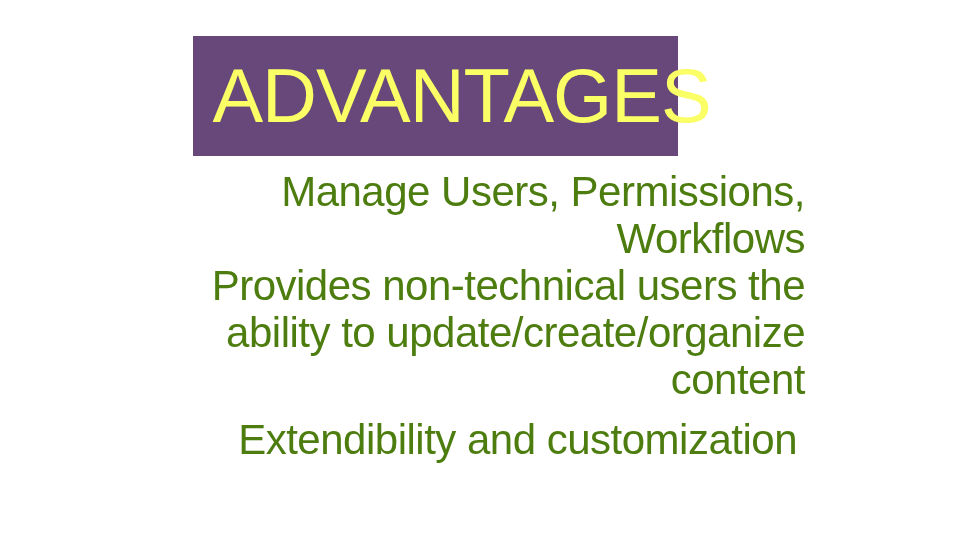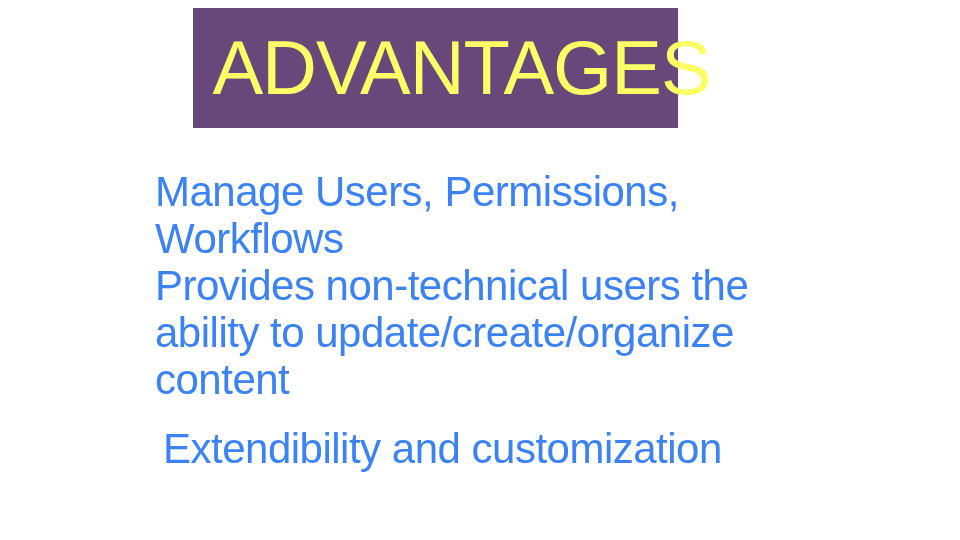--- a/index.html
+++ b/index.html
@@ -12,49 +12,49 @@
     overflow: hidden;
   }
   .slide {
     position: relative;
     width: 960px;
     height: 540px;
   }
   .title-box {
     position: absolute;
     left: 193px;
-    top: 8px;
+    top: 36px;
     width: 485px;
     height: 120px;
     background: #68487A;
     display: flex;
     align-items: center;
     justify-content: center;
   }
   .title-text {
     color: #FAFF66;
     font-size: 76px;
     letter-spacing: -1px;
     line-height: 1;
     white-space: nowrap;
     transform: translateX(26px);
   }
   .body {
     position: absolute;
     left: 155px;
     top: 168px;
     width: 650px;
-    text-align: left;
-    color: #3b82f6;
+    text-align: right;
+    color: #4d7c0f;
     font-size: 42px;
     line-height: 1.12;
     letter-spacing: -0.5px;
   }
   .p1 { margin: 0 0 0 0; }
-  .p2 { margin: 0 0 22px 0; }
+  .p2 { margin: 0 0 13px 0; }
   .p3 { margin: 8px; }
 </style>
 </head>
 <body>
 
 <div class="slide">
 
   <div class="title-box">
     <div class="title-text">ADVANTAGES</div>
   </div>

